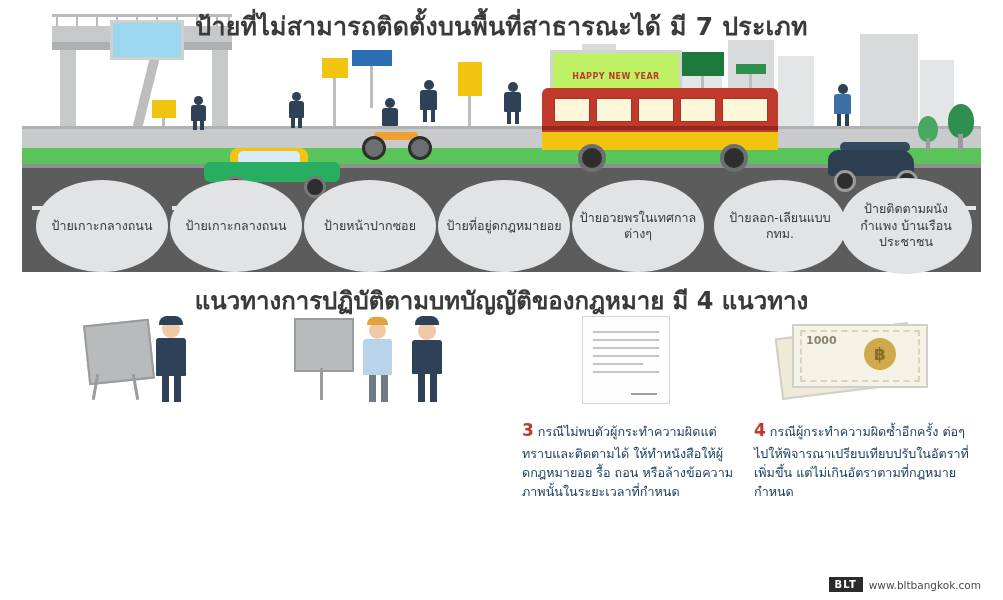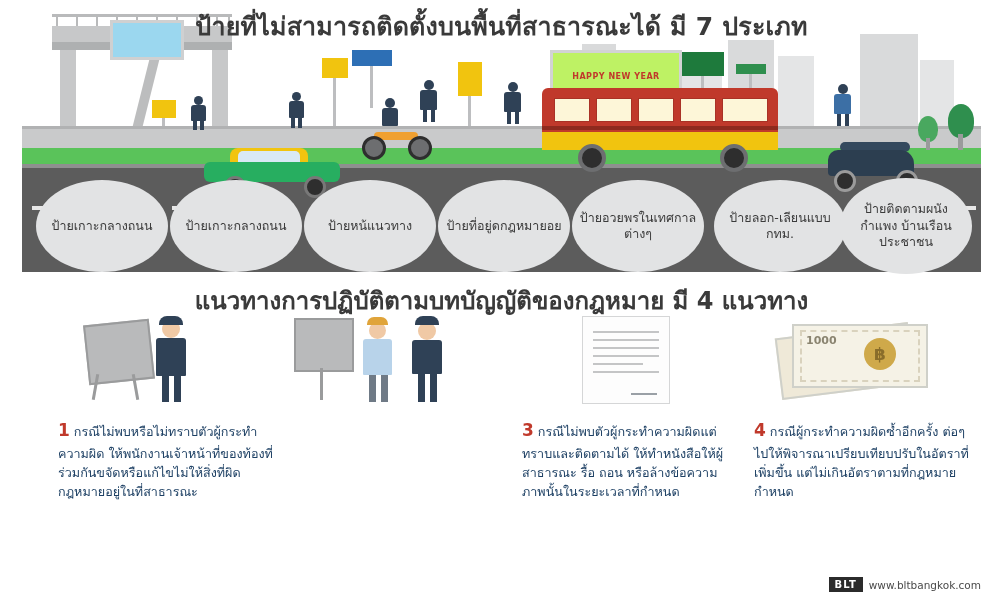--- a/index.html
+++ b/index.html
@@ -277,21 +277,21 @@
       <div class="tuk-wheel" style="left:20px;"></div>
       <div class="tuk-wheel" style="left:82px;"></div>
     </div>
   </div>
 
   <div class="title-top">ป้ายที่ไม่สามารถติดตั้งบนพื้นที่สาธารณะได้ มี 7 ประเภท</div>
 
   <div class="bubbles">
     <div class="bubble" style="left:14px;">ป้ายเกาะกลางถนน</div>
     <div class="bubble" style="left:148px;">ป้ายเกาะกลางถนน</div>
-    <div class="bubble" style="left:282px;">ป้ายหน้แนวทาง</div>
+    <div class="bubble" style="left:282px;">ป้ายหน้าปากซอย</div>
     <div class="bubble" style="left:416px;">ป้ายที่อยู่ดกฎหมายอย</div>
     <div class="bubble" style="left:550px;">ป้ายอวยพรในเทศกาลต่างๆ</div>
     <div class="bubble" style="left:692px;">ป้ายลอก-เลียนแบบ กทม.</div>
     <div class="bubble" style="left:818px;height:96px;top:-2px;">ป้ายติดตามผนังกำแพง บ้านเรือนประชาชน</div>
   </div>
 
   <div class="title-mid">แนวทางการปฏิบัติตามบทบัญญัติของกฎหมาย มี 4 แนวทาง</div>
 
   <div class="cols">
 
@@ -301,23 +301,20 @@
         <div class="easel-leg" style="left:36px;top:62px;height:26px;transform:rotate(10deg);"></div>
         <div class="easel-leg" style="left:76px;top:62px;height:26px;transform:rotate(-10deg);"></div>
         <div class="worker" style="left:94px;top:2px;">
           <div class="p-head" style="left:10px;top:6px;width:18px;height:18px;background:#f0c9a5;"></div>
           <div style="position:absolute;left:7px;top:2px;width:24px;height:9px;background:#2f4156;border-radius:8px 8px 0 0;"></div>
           <div class="p-body" style="left:4px;top:24px;width:30px;height:38px;background:#2f4156;"></div>
           <div class="p-leg" style="left:10px;top:62px;height:26px;width:7px;"></div>
           <div class="p-leg" style="left:22px;top:62px;height:26px;width:7px;"></div>
         </div>
       </div>
-      <div class="col-text">
-        <span class="num">1</span><span>กรณีไม่พบหรือไม่ทราบตัวผู้กระทำความผิด ให้พนักงานเจ้าหน้าที่ของท้องที่ร่วมกันขจัดหรือแก้ไขไม่ให้สิ่งที่ผิดกฎหมายอยู่ในที่สาธารณะ</span>
-      </div>
     </div>
 
     <div class="col" style="left:250px;">
       <div class="col-art">
         <div class="easel-board" style="left:4px;top:6px;width:56px;height:50px;"></div>
         <div class="easel-leg" style="left:30px;top:56px;height:32px;"></div>
         <div class="worker" style="left:70px;top:2px;">
           <div class="p-head" style="left:9px;top:8px;width:17px;height:17px;background:#f0c9a5;"></div>
           <div style="position:absolute;left:7px;top:3px;width:21px;height:8px;background:#e0a43a;border-radius:7px 7px 0 0;"></div>
           <div class="p-body" style="left:3px;top:25px;width:29px;height:36px;background:#b8d3ea;"></div>
@@ -340,21 +337,21 @@
           <div class="paper-line" style="top:14px;width:66px;"></div>
           <div class="paper-line" style="top:22px;width:66px;"></div>
           <div class="paper-line" style="top:30px;width:66px;"></div>
           <div class="paper-line" style="top:38px;width:66px;"></div>
           <div class="paper-line" style="top:46px;width:50px;"></div>
           <div class="paper-line" style="top:54px;width:66px;"></div>
           <div style="position:absolute;left:48px;top:64px;width:26px;height:12px;border-bottom:2px solid #9aa0a6;"></div>
         </div>
       </div>
       <div class="col-text">
-        <span class="num">3</span><span>กรณีไม่พบตัวผู้กระทำความผิดแต่ทราบและติดตามได้ ให้ทำหนังสือให้ผู้สาธารณะ รื้อ ถอน หรือล้างข้อความ ภาพนั้นในระยะเวลาที่กำหนด</span>
+        <span class="num">3</span><span>กรณีไม่พบตัวผู้กระทำความผิดแต่ทราบและติดตามได้ ให้ทำหนังสือให้ผู้ดกฎหมายอย รื้อ ถอน หรือล้างข้อความ ภาพนั้นในระยะเวลาที่กำหนด</span>
       </div>
     </div>
 
     <div class="col" style="left:714px;">
       <div class="col-art">
         <div class="money" style="left:24px;top:6px;">
           <div class="bill" style="left:0;top:12px;width:130px;height:58px;background:#efe9d8;transform:rotate(-7deg);"></div>
           <div class="bill" style="left:14px;top:6px;width:132px;height:60px;background:#f5f2e6;"></div>
           <div style="position:absolute;left:22px;top:12px;width:116px;height:48px;border:2px dashed #d9d2bd;"></div>
           <div style="position:absolute;left:28px;top:16px;font-size:11px;color:#8a8470;font-weight:bold;">1000</div>

